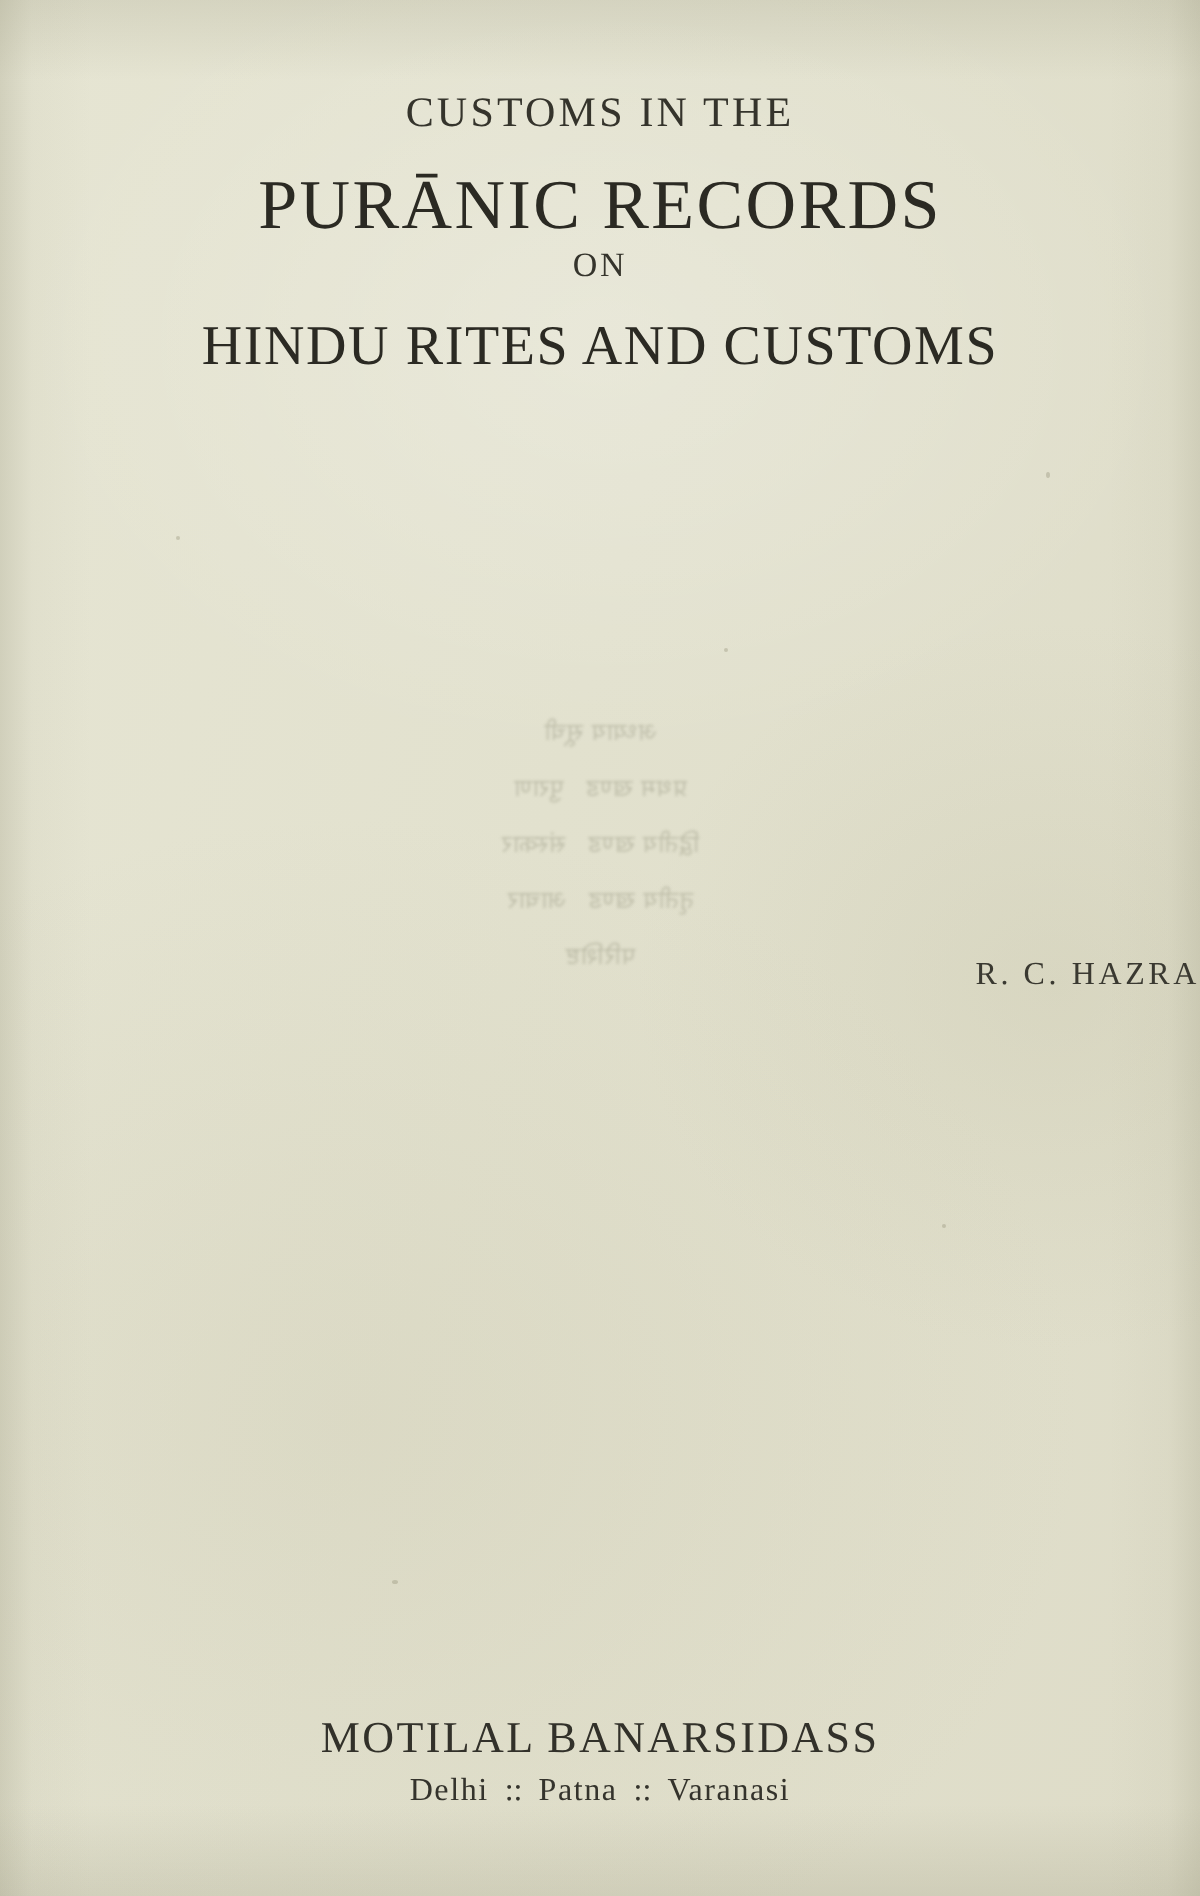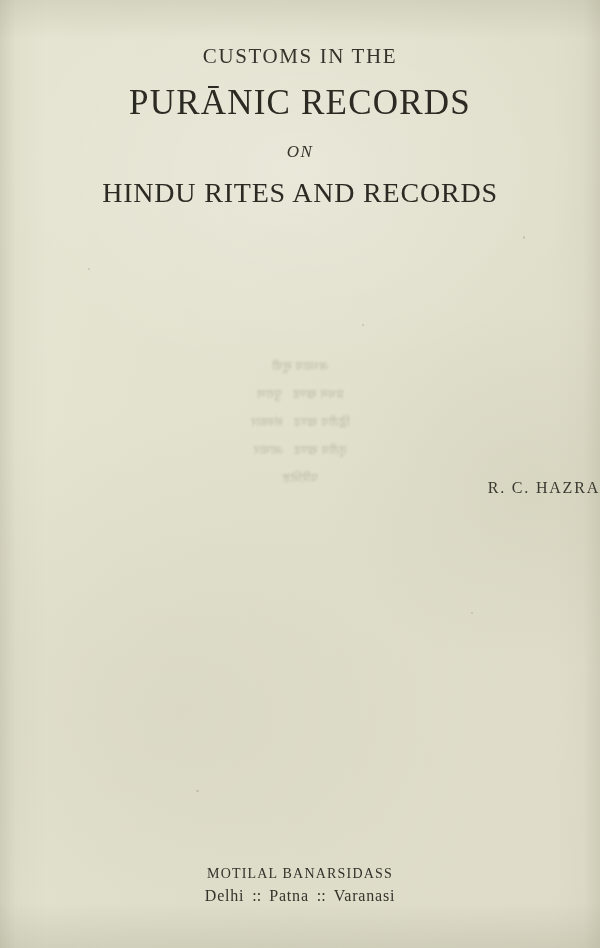--- a/index.html
+++ b/index.html
@@ -73,22 +73,20 @@
     font-size: 35px;
     letter-spacing: 1.2px;
     color: #2b2a23;
     margin-top: 14px;
     line-height: 1.15;
   }
   .line-3 {
     font-size: 17px;
     letter-spacing: 1.4px;
     color: #35342c;
-    margin-top: 19px;
-    font-style: italic;
   }
   .line-4 {
     font-size: 28px;
     letter-spacing: 0.8px;
     color: #2b2a23;
     margin-top: 14px;
     line-height: 1.2;
   }
 
   .author {
@@ -103,21 +101,21 @@
   }
 
   .imprint {
     position: absolute;
     left: 0;
     right: 0;
     bottom: 43px;
     text-align: center;
   }
   .publisher {
-    font-size: 14px;
+    font-size: 22px;
     letter-spacing: 1.2px;
     color: #32312a;
   }
   .cities {
     font-size: 16px;
     letter-spacing: 0.8px;
     color: #34332c;
     margin-top: 5px;
   }
   .cities .sep { padding: 0 8px; letter-spacing: 0; }
@@ -141,21 +139,21 @@
     <div>प्रथम खण्ड   पुराण</div>
     <div>द्वितीय खण्ड   संस्कार</div>
     <div>तृतीय खण्ड   आचार</div>
     <div>परिशिष्ट</div>
   </div>
 
   <div class="title-block">
     <div class="line-1">CUSTOMS IN THE</div>
     <div class="line-2">PURĀNIC RECORDS</div>
     <div class="line-3">ON</div>
-    <div class="line-4">HINDU RITES AND RECORDS</div>
+    <div class="line-4">HINDU RITES AND CUSTOMS</div>
   </div>
 
   <div class="author">R. C. HAZRA</div>
 
   <div class="imprint">
     <div class="publisher">MOTILAL  BANARSIDASS</div>
     <div class="cities">
       <span>Delhi</span><span class="sep">::</span><span>Patna</span><span class="sep">::</span><span>Varanasi</span>
     </div>
   </div>

